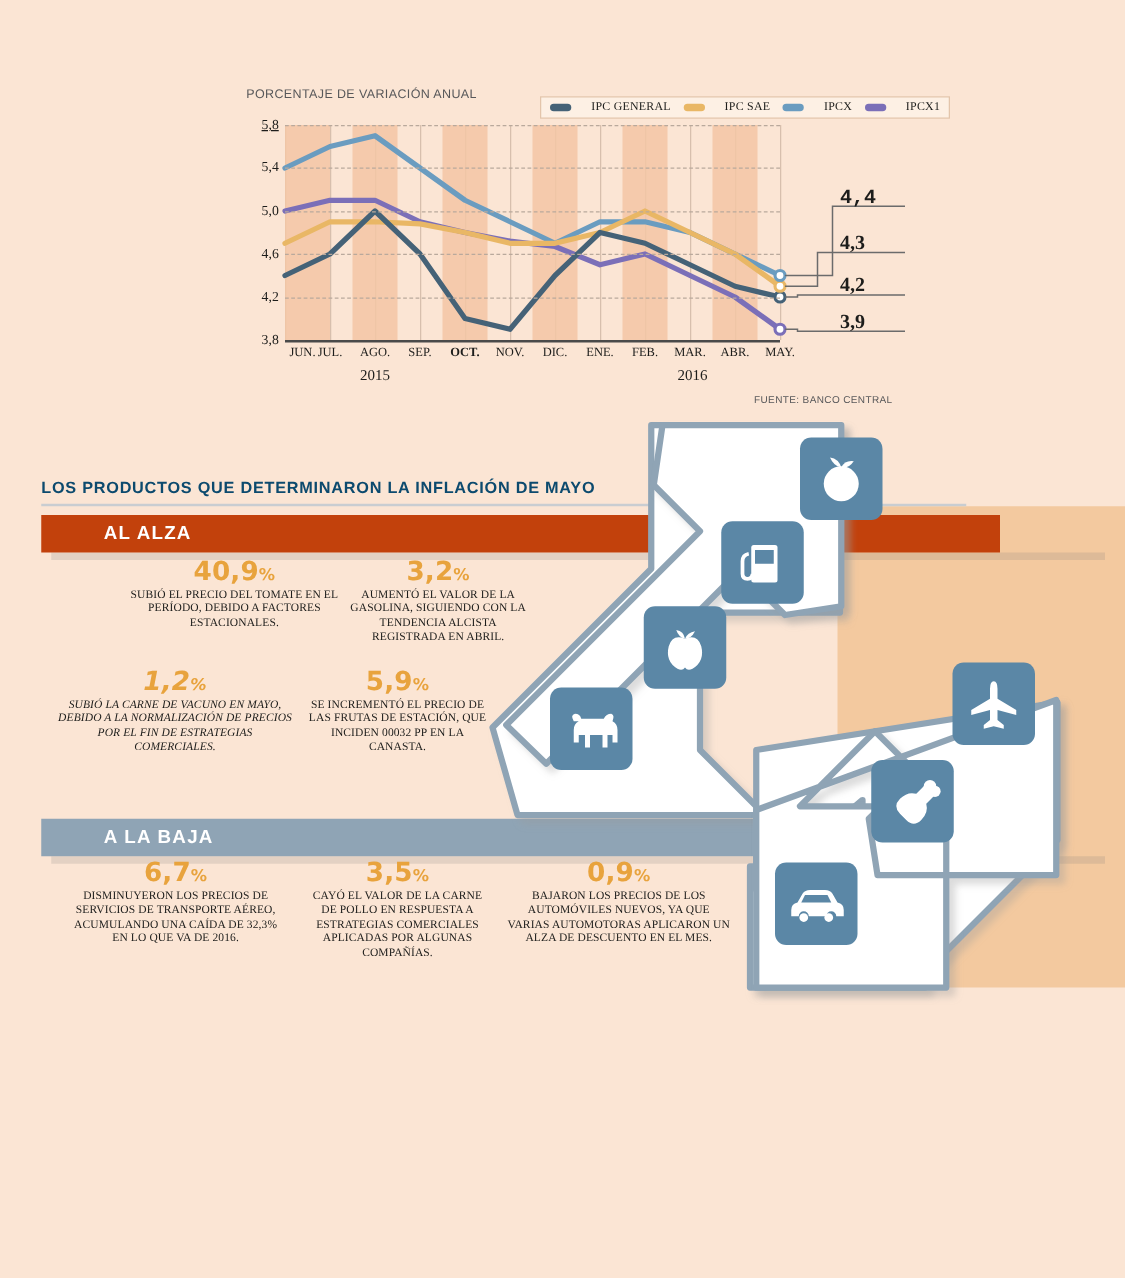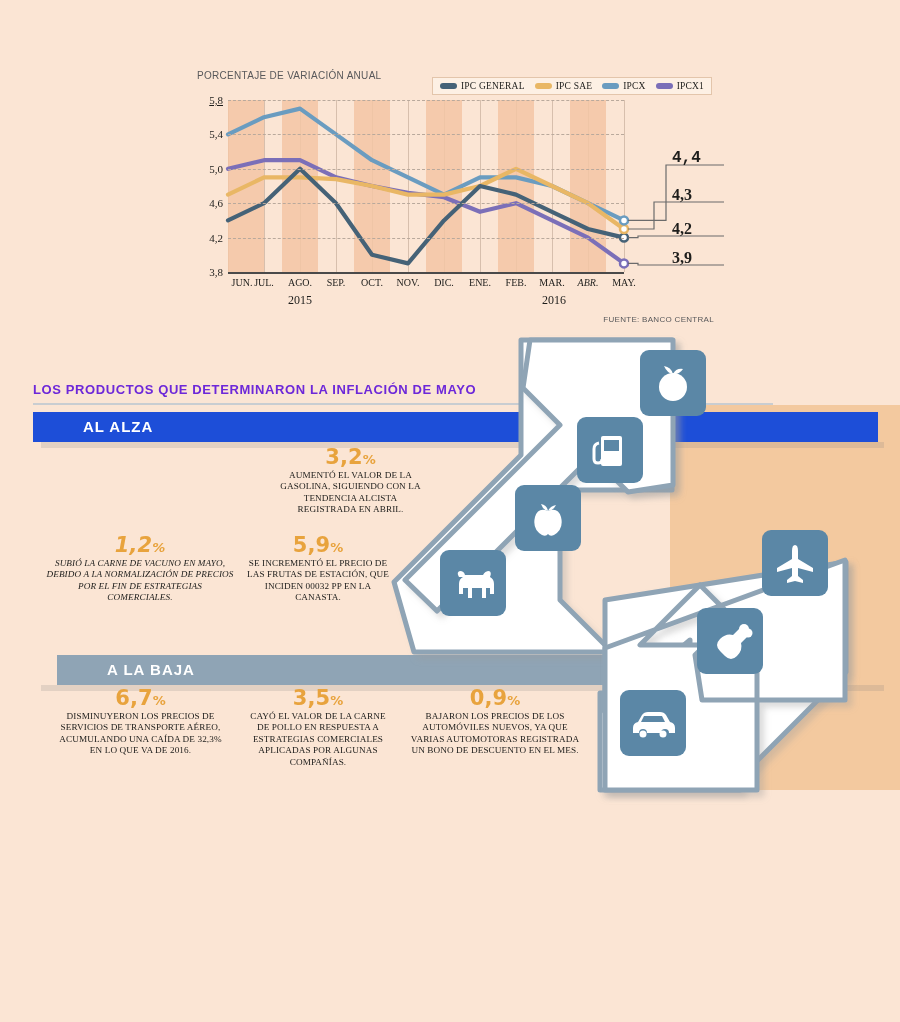--- a/index.html
+++ b/index.html
@@ -20,21 +20,21 @@
   }
   .chart-subtitle{
     position:absolute;left:197px;top:70px;
     font-size:10px;color:#58585a;letter-spacing:0.3px;
   }
   .legend{
     position:absolute;left:432px;top:77px;
     background:#fdf0e4;border:1px solid #e3c5ab;
     padding:3px 7px 3px 7px;display:flex;gap:10px;align-items:center;
   }
-  .legend-item{display:flex;align-items:center;gap:4px;}
+  .legend-item{display:flex;align-items:center;gap:16px;}
   .legend-swatch{width:17px;height:6px;border-radius:3px;display:inline-block;}
   .legend-label{font-size:9.5px;color:#1d1d1b;font-family:"Liberation Serif",serif;letter-spacing:0.2px;}
 
   .plot-wrap{position:absolute;left:228px;top:100px;width:396px;height:172px;}
   .plot-band{position:absolute;top:0;bottom:0;background:#f3c6a5;opacity:.85;}
   .ytick{position:absolute;right:calc(100% + 5px);font-size:11px;color:#1d1d1b;
          font-family:"Liberation Serif",serif;transform:translateY(-50%);white-space:nowrap;}
   .gridline{position:absolute;left:0;right:0;border-top:1px dashed #b9a99c;height:0;}
   .xaxis-line{position:absolute;left:228px;top:272px;width:396px;border-top:2px solid #4a4a4a;}
   .xlabels{position:absolute;left:228px;top:277px;width:396px;height:16px;}
@@ -44,25 +44,25 @@
              font-family:"Liberation Serif",serif;transform:translateX(-50%);}
   .endlabel{position:absolute;font-size:16px;font-weight:bold;color:#1d1d1b;
             font-family:"Liberation Serif",serif;}
   .chart-source{position:absolute;right:186px;top:315px;font-size:8px;color:#58585a;letter-spacing:.3px;}
 
   
   .mid-section{position:relative;height:450px;}
   .mid-band-dark{position:absolute;left:670px;top:35px;width:230px;height:393px;background:#f3c99f;}
   .mid-heading{
     position:absolute;left:33px;top:382px;
-    font-size:13px;font-weight:bold;color:#6d28d9;letter-spacing:.6px;
+    font-size:13px;font-weight:bold;color:#0c4a6e;letter-spacing:.6px;
   }
   .mid-rule{position:absolute;left:33px;top:403px;width:740px;height:2px;background:#c9cdd1;}
-  .bar-alza{position:absolute;left:33px;top:412px;width:845px;height:30px;background:#1d4ed8;}
-  .bar-baja{position:absolute;left:33px;top:655px;width:688px;height:30px;background:#8fa4b5;margin-left:24px;}
+  .bar-alza{position:absolute;left:33px;top:412px;width:767px;height:30px;background:#c2410c;}
+  .bar-baja{position:absolute;left:33px;top:655px;width:688px;height:30px;background:#8fa4b5;}
   .bar-text{position:absolute;left:50px;top:0;line-height:30px;color:#ffffff;
             font-size:15px;font-weight:bold;letter-spacing:1px;}
   .bar-shadow{position:absolute;left:41px;width:843px;height:6px;background:rgba(120,120,120,.18);}
 
   .pct{color:#e8a33d;font-weight:bold;font-family:"DejaVu Sans",sans-serif;}
   .pct-num{font-size:21px;}
   .pct-sym{font-size:13px;}
   .blurb{position:absolute;text-align:center;color:#1d1d1b;font-size:9.2px;line-height:11.6px;
          font-family:"Liberation Serif",serif;letter-spacing:.1px;}
   .blurb .pcode{display:block;margin-bottom:2px;}
@@ -149,27 +149,27 @@
         <div class="gridline" style="top: 0px;"></div>
         <div class="ytick" style="top: 0px; text-decoration: underline;">5,8</div>
       </div>
 
     <div class="xaxis-line"></div>
     <div class="xlabels" id="xlabels">
         <div class="xlabel" style="left: 14px;">JUN.</div>
         <div class="xlabel" style="left: 36px;">JUL.</div>
         <div class="xlabel" style="left: 72px;">AGO.</div>
         <div class="xlabel" style="left: 108px;">SEP.</div>
-        <div class="xlabel" style="left: 144px;">OCT.</div>
+        <div class="xlabel" style="left: 144px; font-weight: bold;">OCT.</div>
         <div class="xlabel" style="left: 180px;">NOV.</div>
         <div class="xlabel" style="left: 216px;">DIC.</div>
         <div class="xlabel" style="left: 252px;">ENE.</div>
         <div class="xlabel" style="left: 288px;">FEB.</div>
         <div class="xlabel" style="left: 324px;">MAR.</div>
-        <div class="xlabel" style="left: 360px; font-style: italic;">ABR.</div>
+        <div class="xlabel" style="left: 360px;">ABR.</div>
         <div class="xlabel" style="left: 396px;">MAY.</div>
       </div>
     <div class="yearlabel" style="left:300px;">2015</div>
     <div class="yearlabel" style="left:554px;">2016</div>
 
     <div class="endlabel" style="left:672px;top:149px;font-family:Liberation Mono, monospace;">4,4</div>
     <div class="endlabel" style="left:672px;top:186px;">4,3</div>
     <div class="endlabel" style="left:672px;top:220px;">4,2</div>
     <div class="endlabel" style="left:672px;top:249px;">3,9</div>
 
@@ -256,20 +256,24 @@
     </div>
     <div class="icon-box" style="left:620px;top:690px;width:66px;height:66px;">
       <svg width="50" height="50" viewBox="0 0 50 50">
         <path d="M5 30 q0 -5 5 -6 l4 -7 q2 -3 6 -3 h12 q4 0 6 3 l4 7 q5 1 5 6 v5 h-6 a4 4 0 0 0 -8 0 h-14 a4 4 0 0 0 -8 0 h-6 z" fill="#fff"></path>
         <path d="M16 18 h18 l3 6 h-24 z" fill="#5b87a6"></path>
         <circle cx="15" cy="36" r="3.5" fill="#fff"></circle>
           <circle cx="35" cy="36" r="3.5" fill="#fff"></circle>
       </svg>
     </div>
 
+    <div class="blurb" style="left:100px;top:452px;width:175px;">
+      <span class="pcode"><span class="pct pct-num">40,9</span><span class="pct pct-sym">%</span></span>
+      <span>SUBIÓ EL PRECIO DEL TOMATE EN EL PERÍODO, DEBIDO A FACTORES ESTACIONALES.</span>
+    </div>
     <div class="blurb" style="left:278px;top:452px;width:145px;">
       <span class="pcode"><span class="pct pct-num">3,2</span><span class="pct pct-sym">%</span></span>
       <span>AUMENTÓ EL VALOR DE LA GASOLINA, SIGUIENDO CON LA TENDENCIA ALCISTA REGISTRADA EN ABRIL.</span>
     </div>
     <div class="blurb" style="left:45px;top:540px;width:190px;font-style:italic;">
       <span class="pcode"><span class="pct pct-num">1,2</span><span class="pct pct-sym">%</span></span>
       <span>SUBIÓ LA CARNE DE VACUNO EN MAYO, DEBIDO A LA NORMALIZACIÓN DE PRECIOS POR EL FIN DE ESTRATEGIAS COMERCIALES.</span>
     </div>
     <div class="blurb" style="left:243px;top:540px;width:150px;">
       <span class="pcode"><span class="pct pct-num">5,9</span><span class="pct pct-sym">%</span></span>
@@ -279,21 +283,21 @@
     <div class="blurb" style="left:58px;top:693px;width:165px;">
       <span class="pcode"><span class="pct pct-num">6,7</span><span class="pct pct-sym">%</span></span>
       <span>DISMINUYERON LOS PRECIOS DE SERVICIOS DE TRANSPORTE AÉREO, ACUMULANDO UNA CAÍDA DE 32,3% EN LO QUE VA DE 2016.</span>
     </div>
     <div class="blurb" style="left:243px;top:693px;width:150px;">
       <span class="pcode"><span class="pct pct-num">3,5</span><span class="pct pct-sym">%</span></span>
       <span>CAYÓ EL VALOR DE LA CARNE DE POLLO EN RESPUESTA A ESTRATEGIAS COMERCIALES APLICADAS POR ALGUNAS COMPAÑÍAS.</span>
     </div>
     <div class="blurb" style="left:405px;top:693px;width:180px;">
       <span class="pcode"><span class="pct pct-num">0,9</span><span class="pct pct-sym">%</span></span>
-      <span>BAJARON LOS PRECIOS DE LOS AUTOMÓVILES NUEVOS, YA QUE VARIAS AUTOMOTORAS REGISTRADA UN BONO DE DESCUENTO EN EL MES.</span>
+      <span>BAJARON LOS PRECIOS DE LOS AUTOMÓVILES NUEVOS, YA QUE VARIAS AUTOMOTORAS APLICARON UN ALZA DE DESCUENTO EN EL MES.</span>
     </div>
   </div>
 
   <div class="bot-section">
     
     
     
     
   </div>
 

